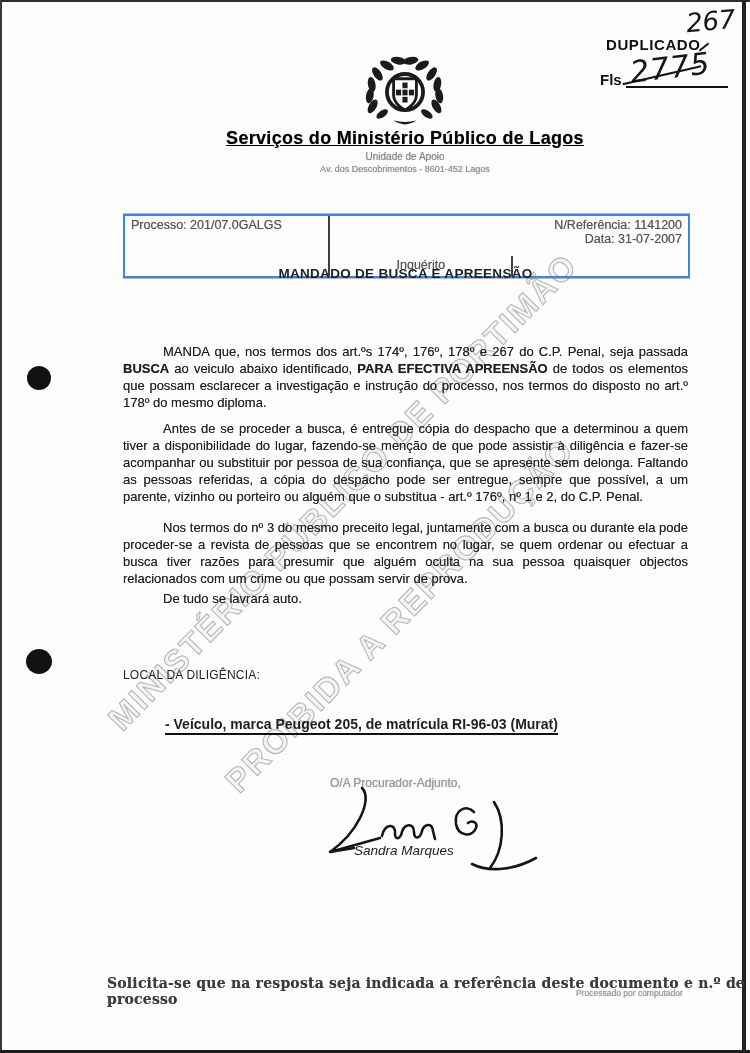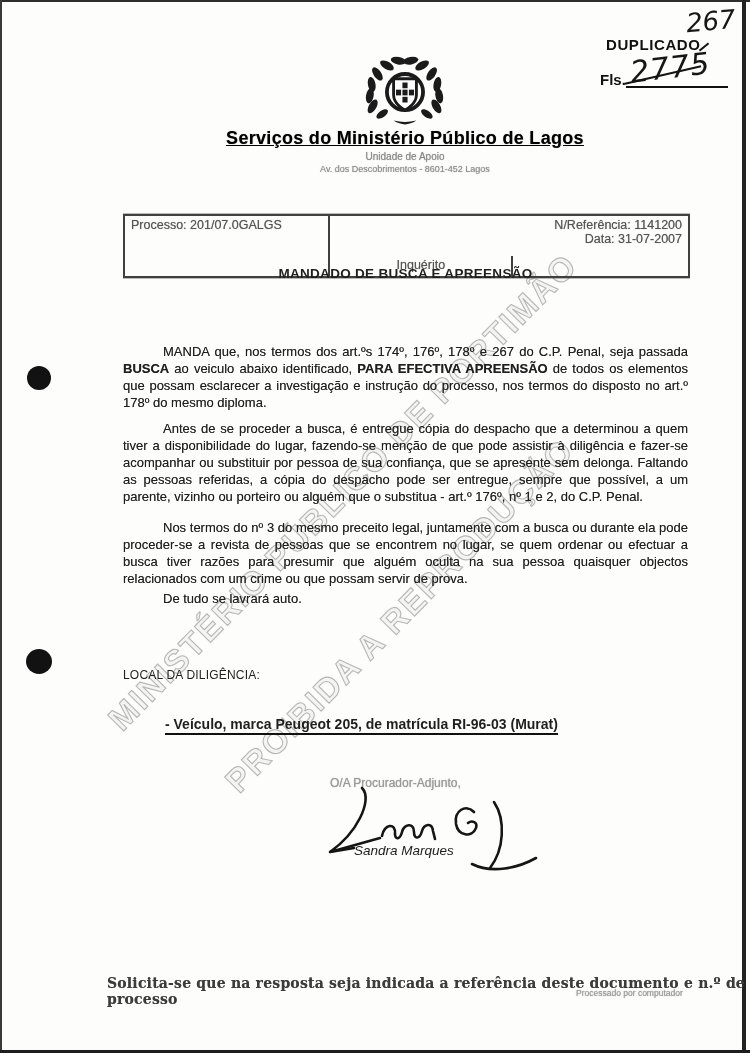--- a/index.html
+++ b/index.html
@@ -44,21 +44,21 @@
   
   .emblem{position:absolute;left:357px;top:54px;}
   .letterhead{position:absolute;left:205px;top:128px;width:400px;text-align:center;}
   .lh-org{font-size:18px;font-weight:bold;color:#000000;text-shadow:0 0 1px rgba(110,110,110,0.8);letter-spacing:0.3px;text-decoration:underline;}
   .lh-unit{font-size:10px;color:#8a8a8a;margin-top:2px;text-shadow:0 0 1px rgba(140,140,140,0.8);}
   .lh-addr{font-size:9px;color:#8f8f8f;margin-top:2px;text-shadow:0 0 1px rgba(140,140,140,0.8);}
   .lh-contact{font-size:8px;color:#a0a0a0;margin-top:2px;text-shadow:0 0 1px rgba(160,160,160,0.9);}
   
   .case-table{
     position:absolute;left:123px;top:214px;width:563px;display:flex;
-    border:2px solid #404040;box-shadow:0 1px 0 rgba(60,60,60,0.35), 0 -1px 0 rgba(60,60,60,0.35);
+    border:2px solid #3b82f6;box-shadow:0 1px 0 rgba(60,60,60,0.35), 0 -1px 0 rgba(60,60,60,0.35);
     font-size:12.5px;color:#555;text-shadow:0 0 0.8px rgba(90,90,90,0.7);
   }
   .ct-cell{padding:2px 6px 4px 6px;}
   .ct-proc{flex:0 0 34%;border-right:2px solid #3f3f3f;}
   .ct-tipo{flex:0 0 30%;border-right:2px solid #3f3f3f;text-align:center;margin-top:40px;}
   .ct-ref{flex:1 1 auto;text-align:right;}
   
   .doc-title{position:absolute;left:123px;top:266px;width:565px;text-align:center;font-size:13.5px;font-weight:bold;letter-spacing:0.3px;}
   .para{position:absolute;left:123px;width:565px;font-size:13px;line-height:17px;text-align:justify;text-indent:40px;text-shadow:0 0 0.3px rgba(0,0,0,0.55);}
   .p1{top:293px;}

